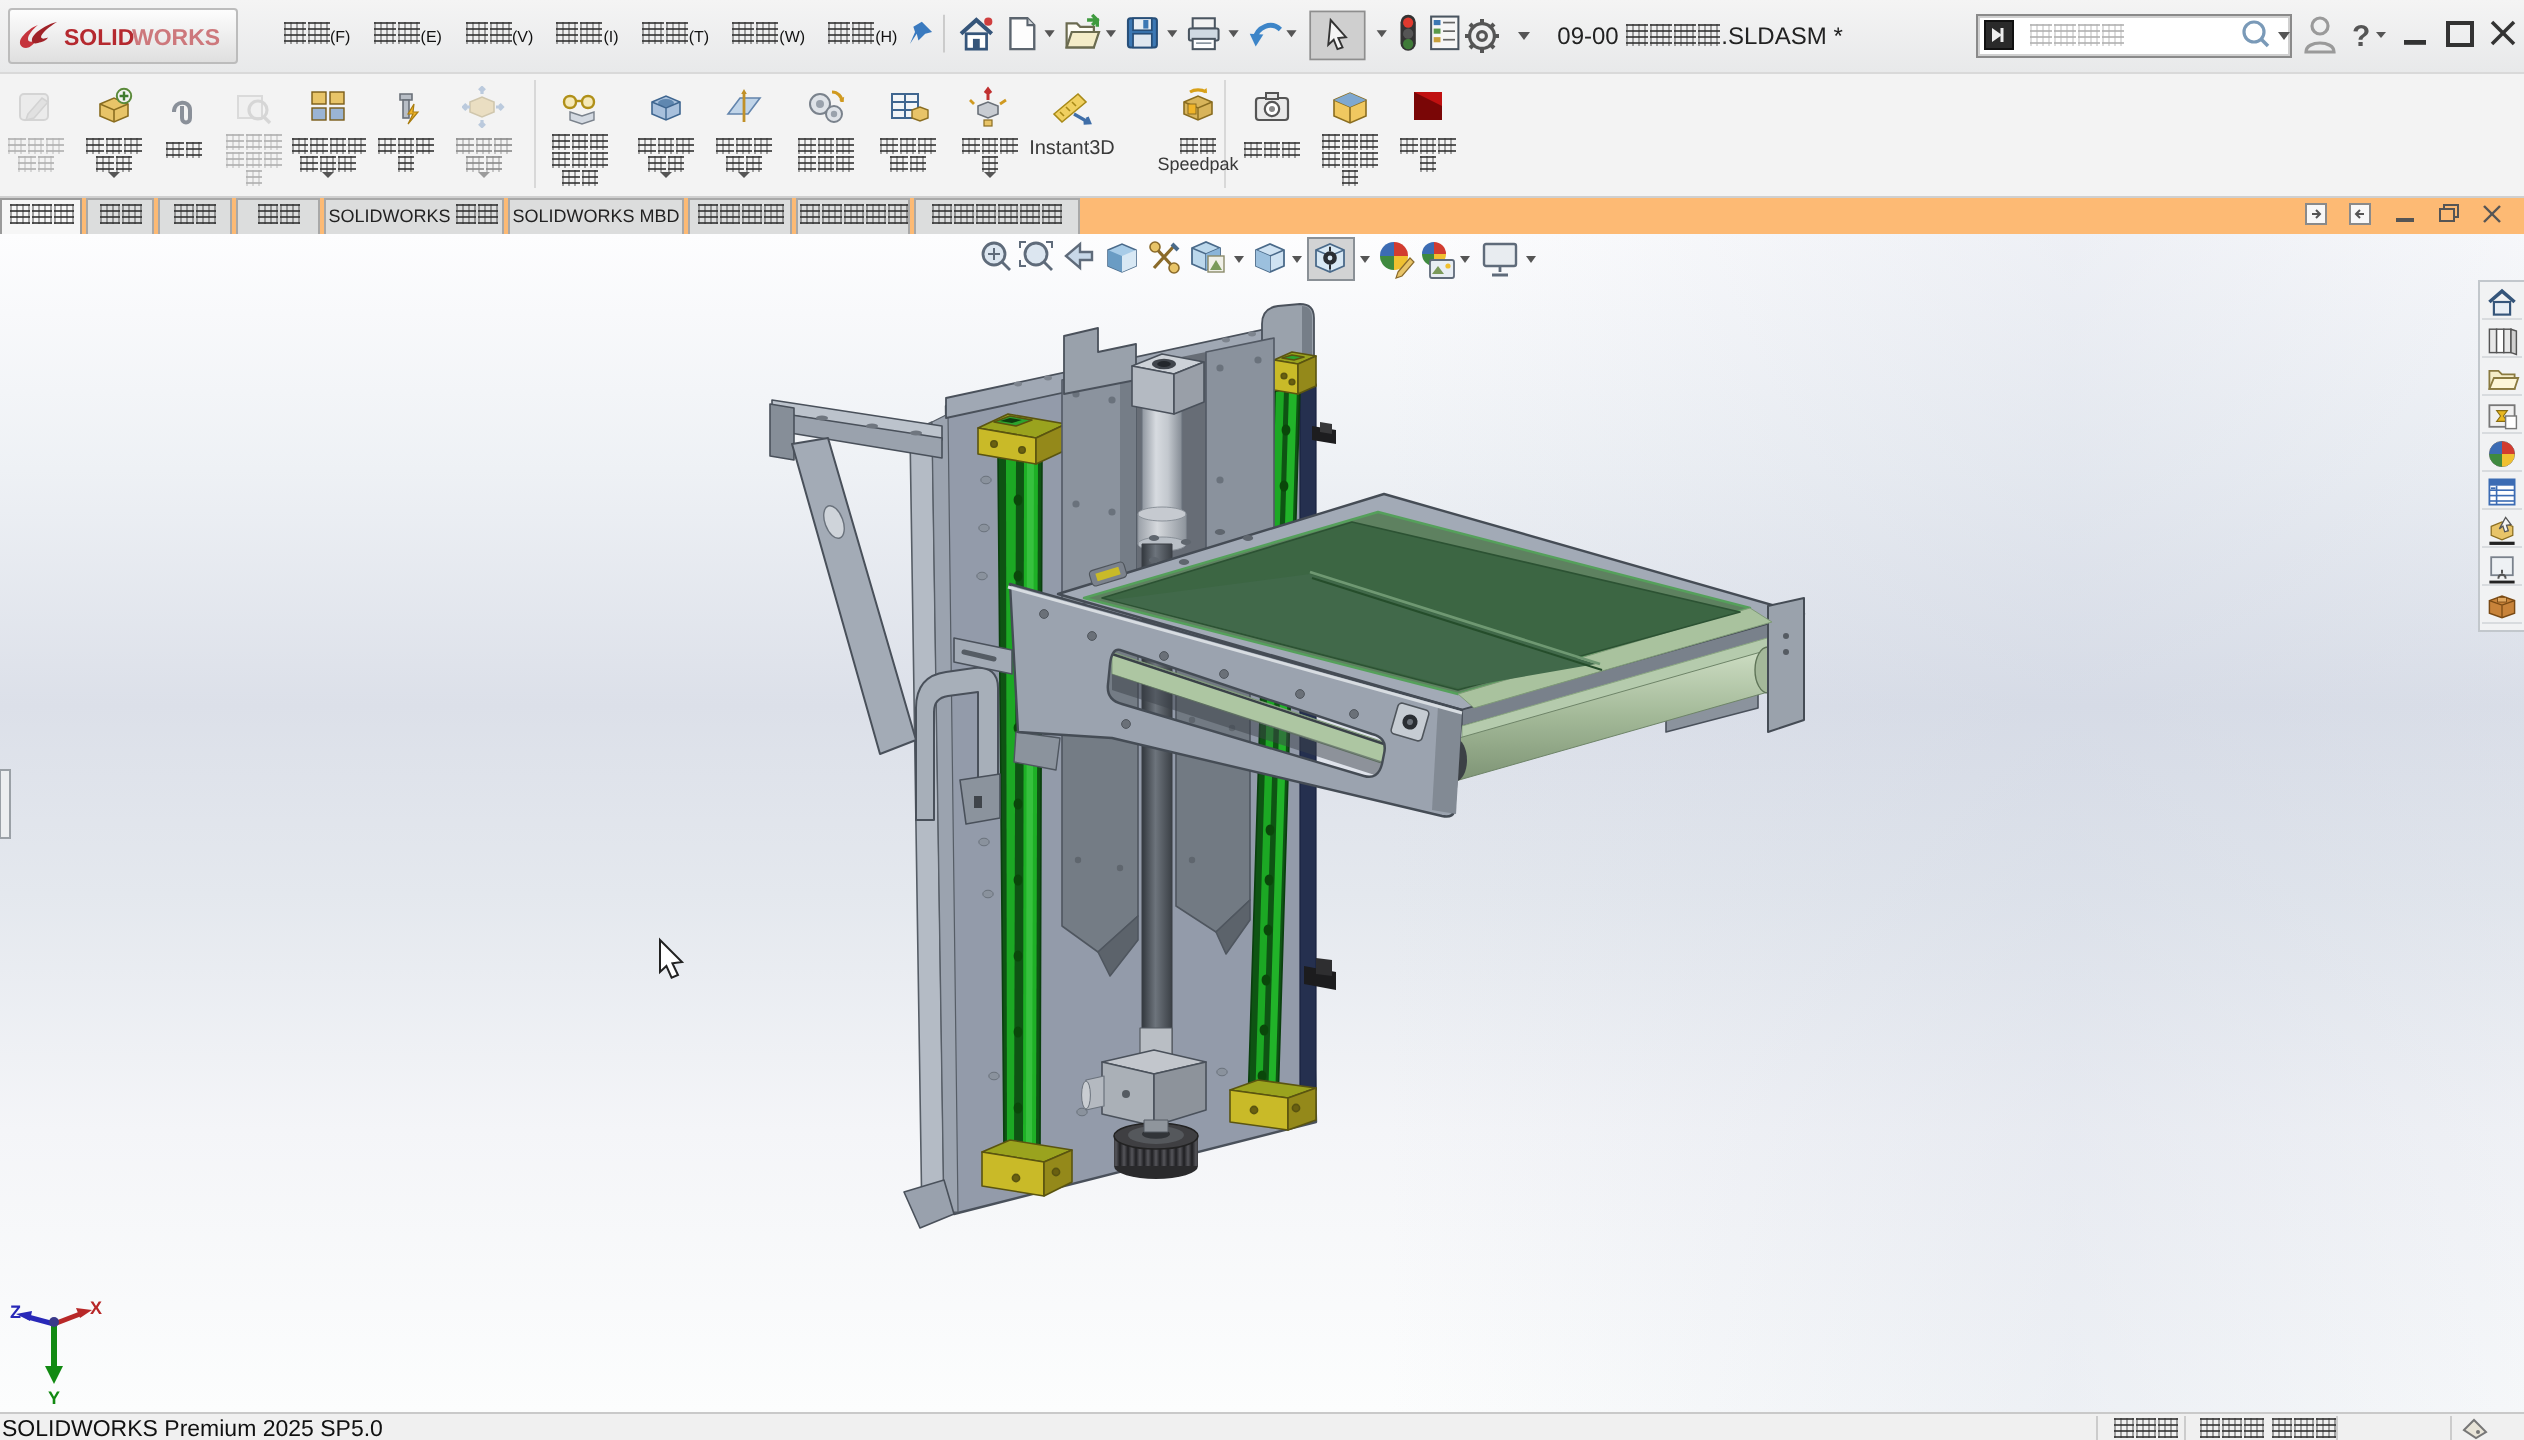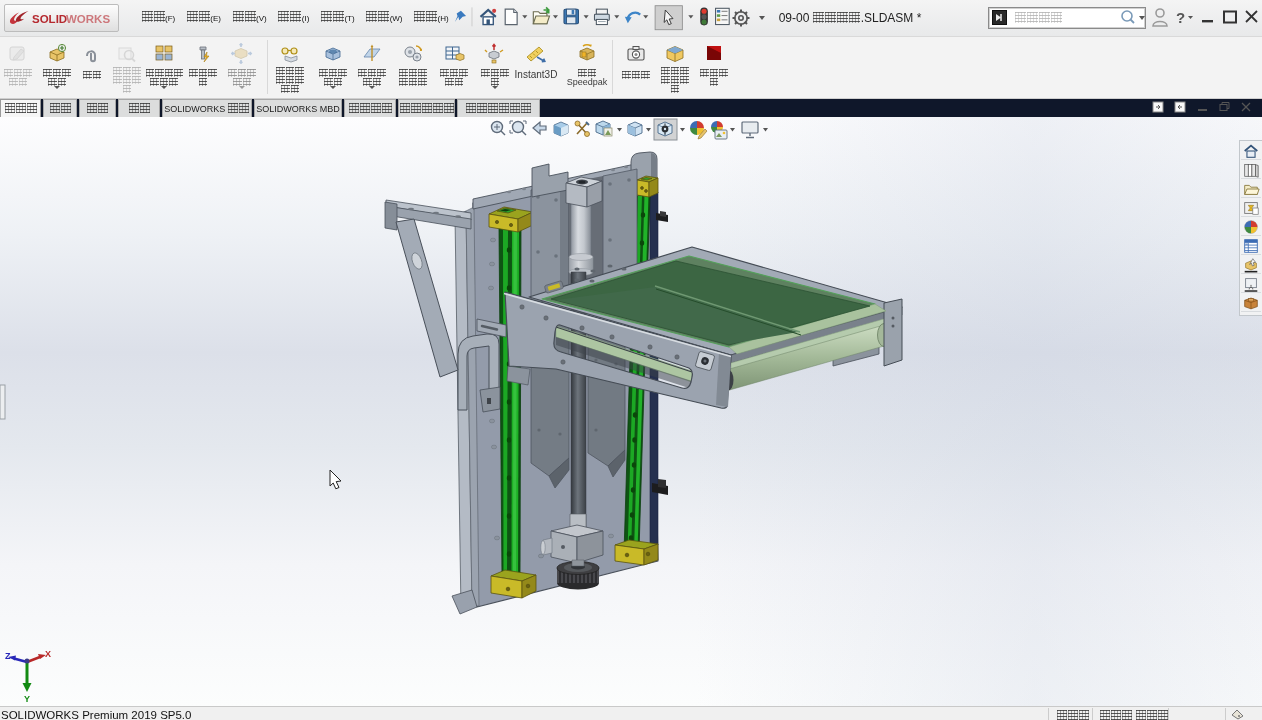--- a/index.html
+++ b/index.html
@@ -18,21 +18,21 @@
 #logo{left:4px;top:4px;width:115px;height:28px;background:linear-gradient(#fdfdfd,#dfdfdf);border:1px solid #bcbcbc;border-radius:2px}
 #menus{left:141px;top:11px;height:14px;font-size:11px;color:#111}
 .mi{display:inline-block;margin-right:8px}
 .mi i{font-style:normal;font-size:8px;letter-spacing:0}
 
 #ribbon{left:0;top:36px;width:1262px;height:63px;background:#f3f3f3;border-top:1px solid #d9d9d9}
 .rb{position:absolute;top:3px;text-align:center;font-size:9px;color:#3a3a3a;line-height:10px}
 .rb .ric{display:block;margin:1px auto 2px;width:22px;height:21px;position:relative}
 .rb .drop{display:block;margin:0 auto 0;width:0;height:0;border-left:3px solid transparent;border-right:3px solid transparent;border-top:3px solid #555}
 
-#tabrow{left:0;top:99px;width:1262px;height:18px;background:#0f172a}
+#tabrow{left:0;top:99px;width:1262px;height:18px;background:#fdba74}
 .tab{position:absolute;top:0;height:18px;background:#dcdddd;border:1px solid #a8a8a8;border-bottom:none;font-size:11px;color:#222;text-align:center;line-height:16px;white-space:nowrap;overflow:hidden}
 .tab.act{background:#f6f6f6;border-color:#9a9a9a}
 
 #vp{left:0;top:117px;width:1262px;height:589px;background:linear-gradient(90deg,rgba(255,255,255,0) 55%,rgba(198,206,222,.28) 82%,rgba(198,206,222,.12) 100%),linear-gradient(180deg,#fdfdfe 0%,#eef1f5 20%,#dce0e9 40%,#e4e8ee 56%,#f4f5f8 76%,#fcfdfd 100%)}
 
 #status{left:0;top:706px;width:1262px;height:14px;background:#f0f0f0;border-top:1px solid #c9c9c9;font-size:11px;color:#1a1a1a}
 
 #taskpane{left:1239px;top:140px;width:23px;height:176px;background:#f1f2f3;border:1px solid #c2c7cc;border-right:none}
 .tp{position:absolute;left:1px;width:20px;height:18px;border-bottom:1px solid #d8dbde}
 </style></head>
@@ -338,21 +338,21 @@
       <div class="rb" style="left:513px;width:46px">
         <svg class="ric" style="" width="22" height="21" viewBox="0 0 22 21">
           <path d="M2 14 L14 4 L18 8 L6 18 Z" fill="#f0d060" stroke="#a88a18" stroke-width=".8"></path>
           <path d="M5 13 l2 2 M8 10.5 l2 2 M11 8 l2 2" stroke="#a88a18" stroke-width=".8"></path>
           <path d="M12 14 L19 18 M16.8 18.6 L19.8 18.4 L18.6 15.6" fill="none" stroke="#3f6ea8" stroke-width="1.6"></path>
         </svg>
         <div style="padding-top:4px">
           <div style="height:9px;font-size:10px;color:#3a3a3a">Instant3D</div>
         </div>
       </div>
-      <div class="rb" style="left:564px;width:46px">
+      <div class="rb" style="left:576px;width:46px">
         <svg class="ric" style="" width="22" height="21" viewBox="0 0 22 21">
           <path d="M4 8 L11 5 L18 8 L18 14 L11 17 L4 14 Z" fill="#d8b45a" stroke="#8a6d20" stroke-width=".8"></path>
           <path d="M4 8 L11 11 L18 8 M11 11 L11 17" fill="none" stroke="#8a6d20" stroke-width=".7"></path>
           <path d="M7 3 a6 4 0 0 1 8 0" fill="none" stroke="#d8a018" stroke-width="1.6"></path>
           <path d="M15.5 3.6 l-2.4 -.8 2.2 -1.8 Z" fill="#d8a018"></path>
           <rect x="6" y="9" width="4" height="5" fill="#f0b428" stroke="#8a6d20" stroke-width=".5"></rect>
         </svg>
         <div style="padding-top:2px">
           <div style="height:9px"><b class="k k9"></b><b class="k k9"></b></div>
           <div style="height:9px;font-size:9px;color:#3a3a3a">Speedpak</div>
@@ -729,21 +729,21 @@
           <path d="M8 16 C8 13 12 13 12 16 M10 13 L10 11" fill="none" stroke="#555" stroke-width="1.1"></path>
           <rect x="3" y="17" width="14" height="1.6" fill="#222"></rect>
         </svg></div>
       <div class="tp" style="top:153px"><svg width="20" height="18" viewBox="0 0 20 20">
           <path d="M3 7 L10 4.5 L17 7 L17 14 L10 16.5 L3 14 Z" fill="#c8833a" stroke="#7a4a14" stroke-width=".8"></path>
           <path d="M3 7 L10 9.5 L17 7 M10 9.5 L10 16.5" fill="none" stroke="#7a4a14" stroke-width=".7"></path>
           <rect x="7.5" y="5.2" width="5" height="2.6" fill="#e0a860" stroke="#7a4a14" stroke-width=".5"></rect>
         </svg></div>
     </div>
   <div class="abs" id="status">
- <div class="abs" style="left:1px;top:2px;font-size:11.5px;color:#111">SOLIDWORKS Premium 2019 SP5.0</div>
+ <div class="abs" style="left:1px;top:2px;font-size:11.5px;color:#111">SOLIDWORKS Premium 2025 SP5.0</div>
  <div class="abs" style="left:1056px;top:2px"><b class="k k10"></b><b class="k k10"></b><b class="k k10"></b></div>
  <div class="abs" style="left:1099px;top:2px"><b class="k k10"></b><b class="k k10"></b><b class="k k10"></b>&nbsp;<b class="k k10"></b><b class="k k10"></b><b class="k k10"></b></div>
  <div class="abs" style="left:1048px;top:1px;width:1px;height:13px;background:#ccc"></div>
  <div class="abs" style="left:1092px;top:1px;width:1px;height:13px;background:#ccc"></div>
  <div class="abs" style="left:1168px;top:1px;width:1px;height:13px;background:#ccc"></div>
  <div class="abs" style="left:1225px;top:1px;width:1px;height:13px;background:#ccc"></div>
  <svg class="abs" style="left:1231px;top:2px" width="14" height="11">
         <path d="M1 6 L6 1 L12 7 L7 10 Z" fill="#e8e4d8" stroke="#777"></path>
         <circle cx="8" cy="7" r="1" fill="#777"></circle>
       </svg>

